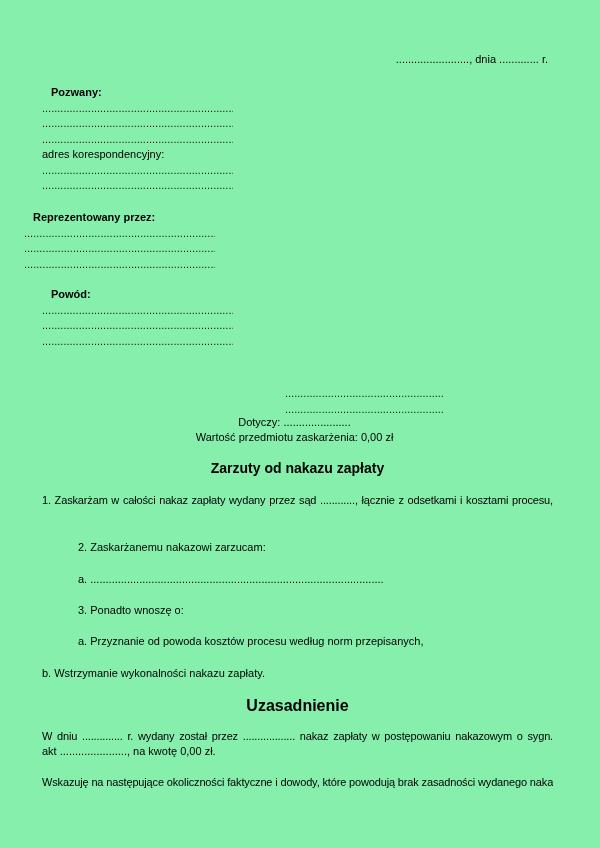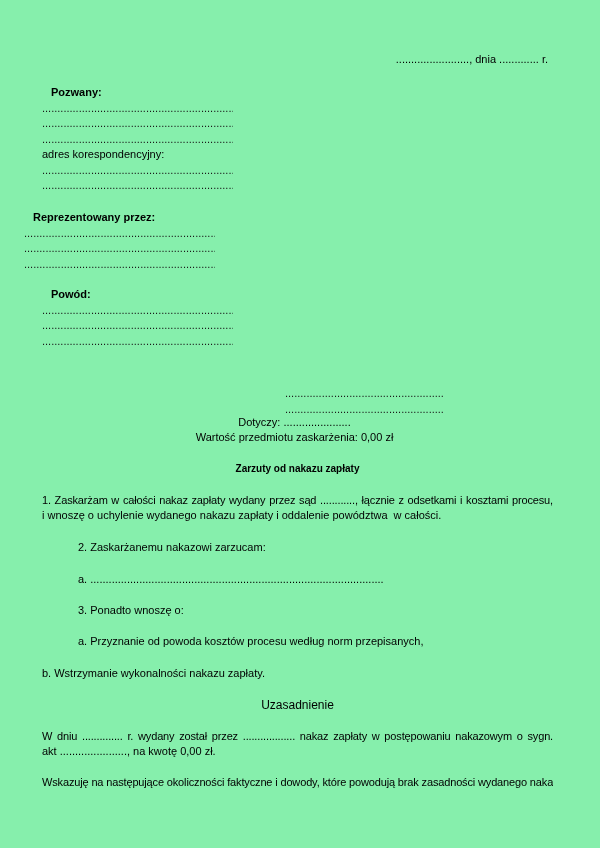--- a/index.html
+++ b/index.html
@@ -25,27 +25,27 @@
   .party-block { line-height: 15.5px; }
   .party-label { padding-left: 9px; }
   .sig-block { line-height: 16px; }
   .sig-block .dotline { height: 16px; }
   .indent6 { padding-left: 6px; }
   .indent4 { padding-left: 4px; margin-left: 32px; }
   .title-line {
     left: 42px; width: 511px;
     text-align: center;
     font-weight: bold;
-    font-size: 10px;
+    font-size: 14px;
   }
   .heading-line {
     left: 42px; width: 511px;
     text-align: center;
-    font-weight: normal;
-    font-size: 12px;
+    font-weight: bold;
+    font-size: 16px;
   }
   .jpar { left: 42px; width: 511px; }
   .jline {
     text-align: justify;
     text-align-last: justify;
     white-space: nowrap;
     overflow: hidden;
     letter-spacing: -0.15px;
   }
   .prewrap { white-space: pre-wrap; }
@@ -91,21 +91,20 @@
     <div class="indent6">
       <span>Dotyczy: </span><span>......................</span>
     </div>
     <div class="indent6">Wartość przedmiotu zaskarżenia: 0,00 zł</div>
   </div>
 
   <div class="abs title-line" style="top:461px;">Zarzuty od nakazu zapłaty</div>
 
   <div class="abs jpar" style="top:493px;">
     <div class="jline">1. Zaskarżam w całości nakaz zapłaty wydany przez sąd ............, łącznie z odsetkami i kosztami procesu,</div>
-    <div class="prewrap">i wnoszę o uchylenie wydanego nakazu zapłaty i oddalenie powództwa  w całości.</div>
   </div>
 
   <div class="abs indent4" style="top:540px; left:42px;">2. Zaskarżanemu nakazowi zarzucam:</div>
 
   <div class="abs nowrapclip indent4" style="top:572px; left:42px; width:511px;">
     <span>a. </span><span>................................................................................................</span>
   </div>
 
   <div class="abs indent4" style="top:603px; left:42px;">3. Ponadto wnoszę o:</div>
 

